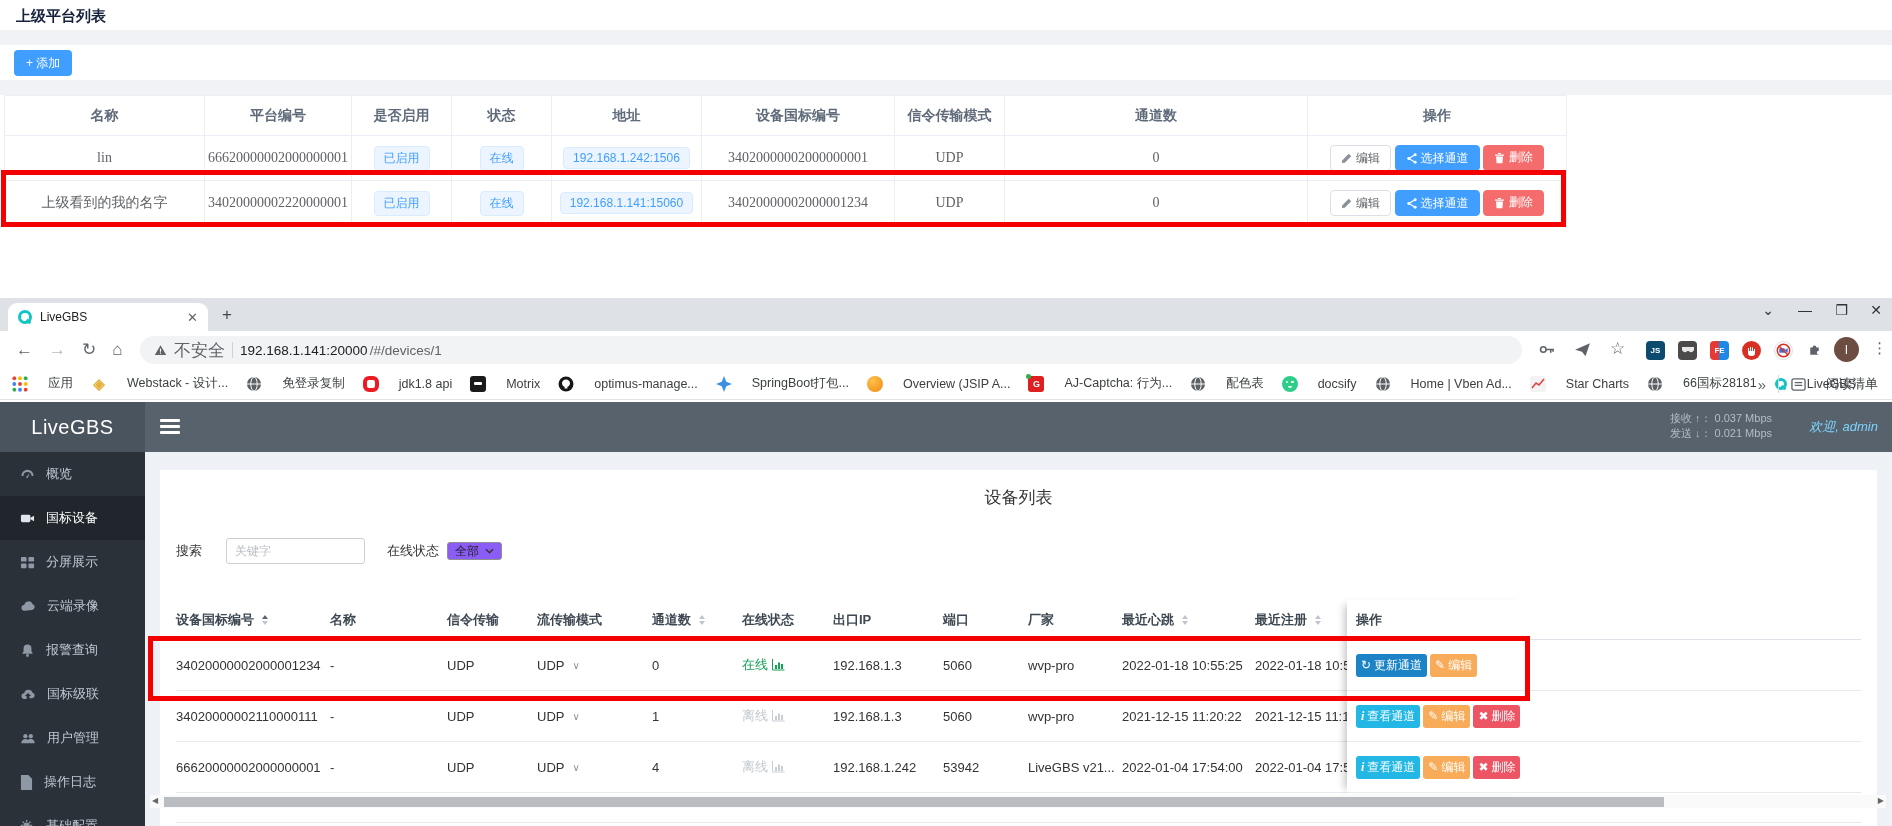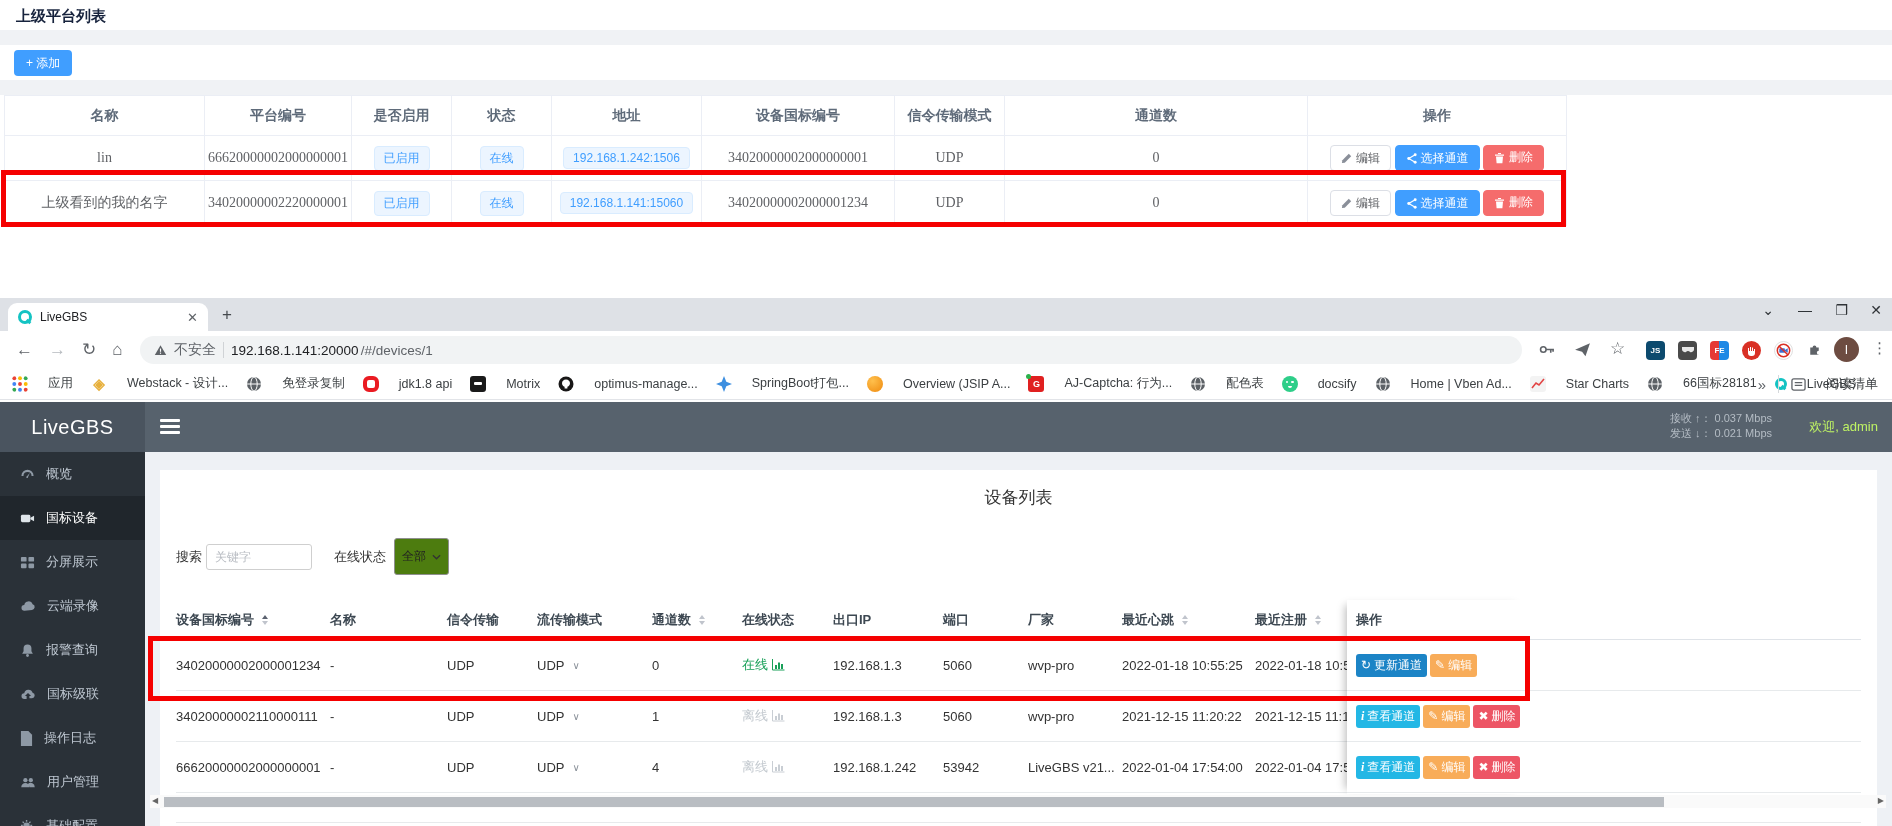--- a/index.html
+++ b/index.html
@@ -36,21 +36,21 @@
   .tab-close { font-size:13px; color:#5f6368; cursor:pointer; }
   .q-icon { width:14px; height:14px; border:3px solid #14c3c3; border-radius:50%; position:relative; }
   .q-icon::after { content:""; position:absolute; right:-2px; bottom:-2px; width:5px; height:3px; background:#14c3c3; transform:rotate(40deg); }
   .newtab { position:absolute; left:222px; top:7px; font-size:17px; color:#45494e; cursor:pointer; }
   .winctl { position:absolute; top:4px; font-size:14px; color:#2f3337; cursor:pointer; }
   .addrbar { position:absolute; left:0; top:33px; width:1892px; height:37px; background:#fff; display:flex; align-items:center; }
   .navic { font-size:17px; color:#5f6368; margin-left:16px; cursor:pointer; }
   .navic.dis { color:#b6babf; }
   .omnibox { position:absolute; left:140px; top:5px; width:1382px; height:28px; background:#f1f3f4;
              border-radius:14px; display:flex; align-items:center; padding:0 14px; gap:7px; cursor:text; }
-  .sec-txt { font-size:14px; color:#5f6368; }
+  .sec-txt { font-size:17px; color:#5f6368; }
   .omni-div { width:1px; height:16px; background:#d0d3d6; }
   .url-host { font-size:13.5px; color:#202124; }
   .url-path { font-size:13.5px; color:#5f6368; }
   .abar-ic { position:absolute; top:10px; cursor:pointer; }
   .ext { width:19px; height:19px; border-radius:4px; display:flex; align-items:center; justify-content:center;
          font-size:8px; font-weight:bold; color:#fff; }
   .avatar { width:25px; height:25px; border-radius:50%; background:#6d4c41; color:#fff; font-size:12px;
             display:flex; align-items:center; justify-content:center; }
   .bookbar { position:absolute; left:0; top:70px; width:1892px; height:32px; background:#fff;
              border-bottom:1px solid #e2e4e8; display:flex; align-items:center; padding-left:12px; }
@@ -60,34 +60,34 @@
   .bk-right { position:absolute; right:10px; top:0; height:32px; display:flex; align-items:center; gap:12px; }
 
   
   #sec-app { left:0; top:402px; width:1892px; height:424px; background:#eef1f5; }
   .appnav { position:absolute; left:0; top:0; width:1892px; height:50px; background:#57626d; }
   .applogo { position:absolute; left:0; top:0; width:145px; height:50px; background:#4a545f; color:#fff;
              font-size:20px; display:flex; align-items:center; justify-content:center; letter-spacing:.5px; }
   .hamb { position:absolute; left:160px; top:17px; width:20px; cursor:pointer; }
   .hamb div { height:2.5px; background:#fff; margin-bottom:3.5px; border-radius:1px; }
   .stats { position:absolute; right:120px; top:9px; text-align:left; font-size:11px; color:#b4bcc4; line-height:15px; }
-  .welcome { position:absolute; right:14px; top:16px; font-size:13px; color:#bef264; }
+  .welcome { position:absolute; right:14px; top:16px; font-size:13px; color:#7dd3fc;font-style:italic; }
   .sidebar { position:absolute; left:0; top:50px; width:145px; height:424px; background:#2a3138;font-family:Liberation Serif, serif; }
   .side-item { height:44px; display:flex; align-items:center; gap:11px; padding-left:20px;
                color:#bfc8d2; font-size:13px; cursor:pointer; }
   .side-item svg { flex:0 0 auto; fill:#8e99a5; }
   .side-item.active { background:#20262c; color:#fff; }
   .side-item.active svg { fill:#dfe5ea; }
   .card { position:absolute; left:160px; top:68px; width:1717px; height:356px; background:#fff; }
   .card-title { position:absolute; left:0; top:16px; width:100%; text-align:center; font-size:17px; color:#333; }
   .search-row { position:absolute; left:16px; top:68px; display:flex; align-items:center; font-size:13px; color:#333; }
-  .search-input { width:106px; height:26px; margin-left:4px; border:1px solid #cfcfcf; border-radius:3px;
+  .search-input { width:139px; height:26px; margin-left:24px; border:1px solid #cfcfcf; border-radius:3px;
                   padding:0 8px; font-size:12px; color:#333; outline:none; font-family:"Liberation Sans",sans-serif; }
   .search-input::placeholder { color:#b8bcc2; }
-  .fake-select { margin-left:8px; height:37px; border:1px solid #8f8f8f; border-radius:3px; background:#4d7c0f;
+  .fake-select { margin-left:8px; height:18px; border:1px solid #8f8f8f; border-radius:3px; background:#8b5cf6;
                  display:inline-flex; align-items:center; gap:6px; padding:0 7px; font-size:12px; color:#222; cursor:pointer; }
   .dt { position:absolute; left:16px; top:130px; width:1685px; }
   .dt-head { position:relative; height:40px; border-bottom:1px solid #dfe3e8; font-weight:bold; font-size:13px; color:#3d4852; }
   .dt-row { position:relative; height:51px; border-bottom:1px solid #e7eaec; font-size:13px; color:#333; }
   .dc { position:absolute; top:50%; transform:translateY(-50%); white-space:nowrap; display:inline-flex; align-items:center; gap:4px; }
   .dc1{left:0;} .dc2{left:154px;} .dc3{left:271px;} .dc4{left:361px;} .dc5{left:476px;} .dc6{left:566px;}
   .dc7{left:657px;} .dc8{left:767px;} .dc9{left:852px;} .dc10{left:946px;} .dc11{left:1079px;}
   .online { color:#18a058; }
   .offline { color:#c3c9cf; }
   .chev { color:#8a9199; font-size:10px; margin-left:4px; }
@@ -450,32 +450,32 @@
           </svg>
         <span>报警查询</span>
         </div>
       <div class="side-item">
         <svg width="16" height="15" viewBox="0 0 16 16">
             <path d="M4.3 12.8a3.1 3.1 0 0 1-.3-6.2 4.6 4.6 0 0 1 8.9-.6 3 3 0 0 1-.6 5.9H9.5V9.5h1.8L8 6.5 4.7 9.5h1.8v3.3z"></path>
           </svg>
         <span>国标级联</span>
         </div>
       <div class="side-item">
-        <svg width="13" height="15" viewBox="0 0 14 16">
-            <path d="M1 0h8l4 4v12H1z"></path>
-          </svg>
-        <span>操作日志</span>
-        </div>
-      <div class="side-item">
         <svg width="16" height="15" viewBox="0 0 16 16">
             <circle cx="5.2" cy="5.5" r="2.3"></circle>
             <circle cx="11" cy="5.5" r="2.3"></circle>
             <path d="M.8 13a4.4 4.4 0 0 1 8.8 0zM9.9 13a5.6 5.6 0 0 0-2-3.5 4.4 4.4 0 0 1 7.3 3.5z"></path>
           </svg>
         <span>用户管理</span>
+        </div>
+      <div class="side-item">
+        <svg width="13" height="15" viewBox="0 0 14 16">
+            <path d="M1 0h8l4 4v12H1z"></path>
+          </svg>
+        <span>操作日志</span>
         </div>
       <div class="side-item">
         <svg width="15" height="15" viewBox="0 0 16 16" fill="none" stroke="#8e99a5" stroke-width="1.5">
             <circle cx="7" cy="7" r="2.6"></circle>
             <path d="M7 1v2M7 11v2M1 7h2M11 7h2M2.8 2.8l1.4 1.4M9.8 9.8l1.4 1.4M11.2 2.8L9.8 4.2M4.2 9.8l-1.4 1.4"></path>
             <circle cx="13" cy="12.5" r="1.8"></circle>
           </svg>
         <span>基础配置</span>
         </div>
     </div>

